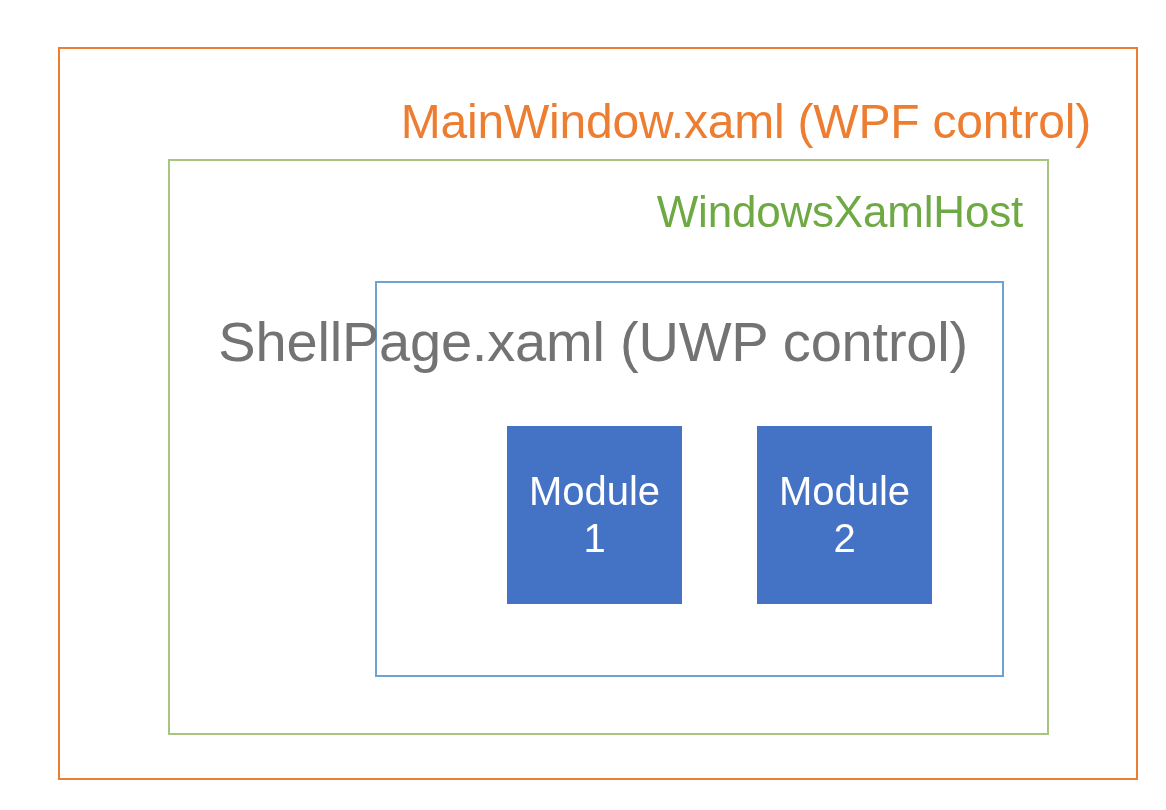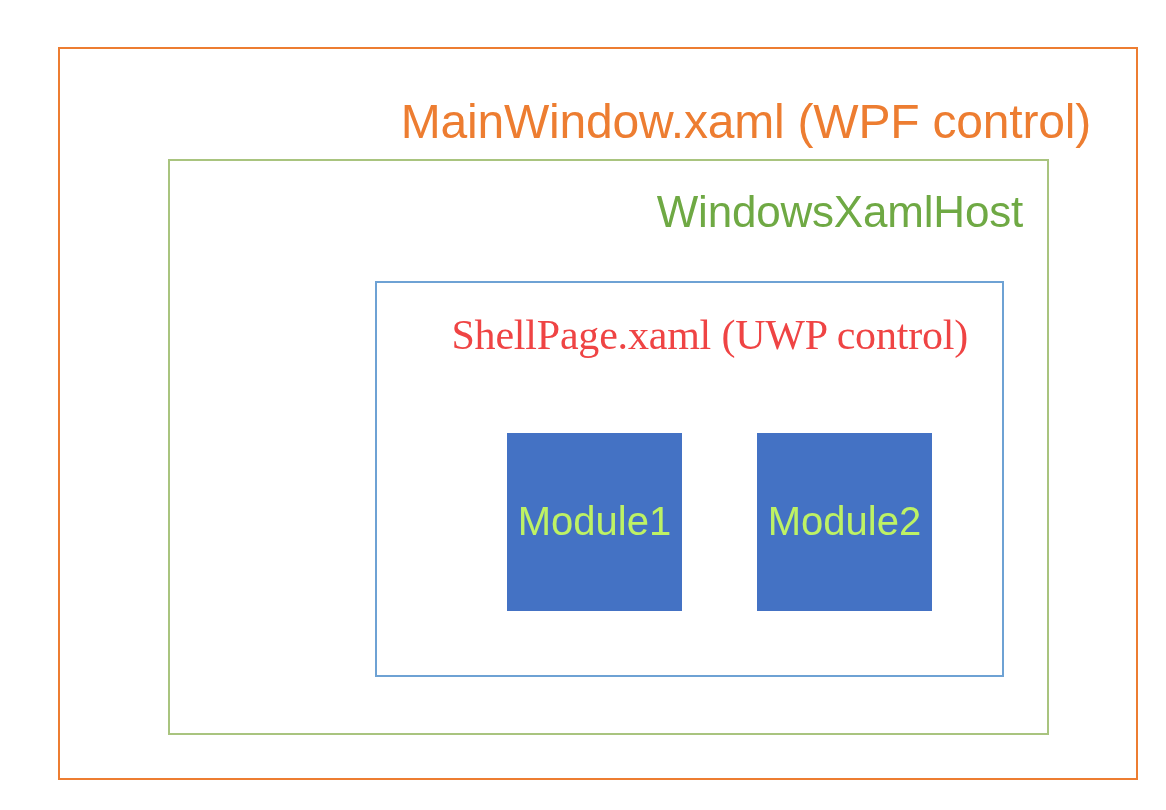--- a/index.html
+++ b/index.html
@@ -78,41 +78,39 @@
   }
   .caption-middle {
     right: 24px;
     top: 28px;
     font-size: 44px;
     color: #6FA944;
   }
   .caption-inner {
     right: 34px;
     top: 30px;
-    font-size: 42px;
-    color: #ef4444;
-    font-family: Liberation Serif, serif;
+    font-size: 56px;
+    color: #737373;
   }
 
   
   .module-box {
     position: absolute;
     width: 175px;
     height: 178px;
     background: #4472C4;
     box-sizing: border-box;
     display: flex;
-    flex-direction: row;
+    flex-direction: column;
     align-items: center;
     justify-content: center;
-    color: #bef264;
+    color: #ffffff;
     font-size: 40px;
     line-height: 1.18;
     text-align: center;
-    margin-top: 7px;
   }
   .module-1 { left: 130px; top: 143px; }  
   .module-2 { left: 380px; top: 143px; }  
 
   .module-label-line { display: block; }
 </style>
 </head>
 <body>
 
 <div id="diagram-canvas">

